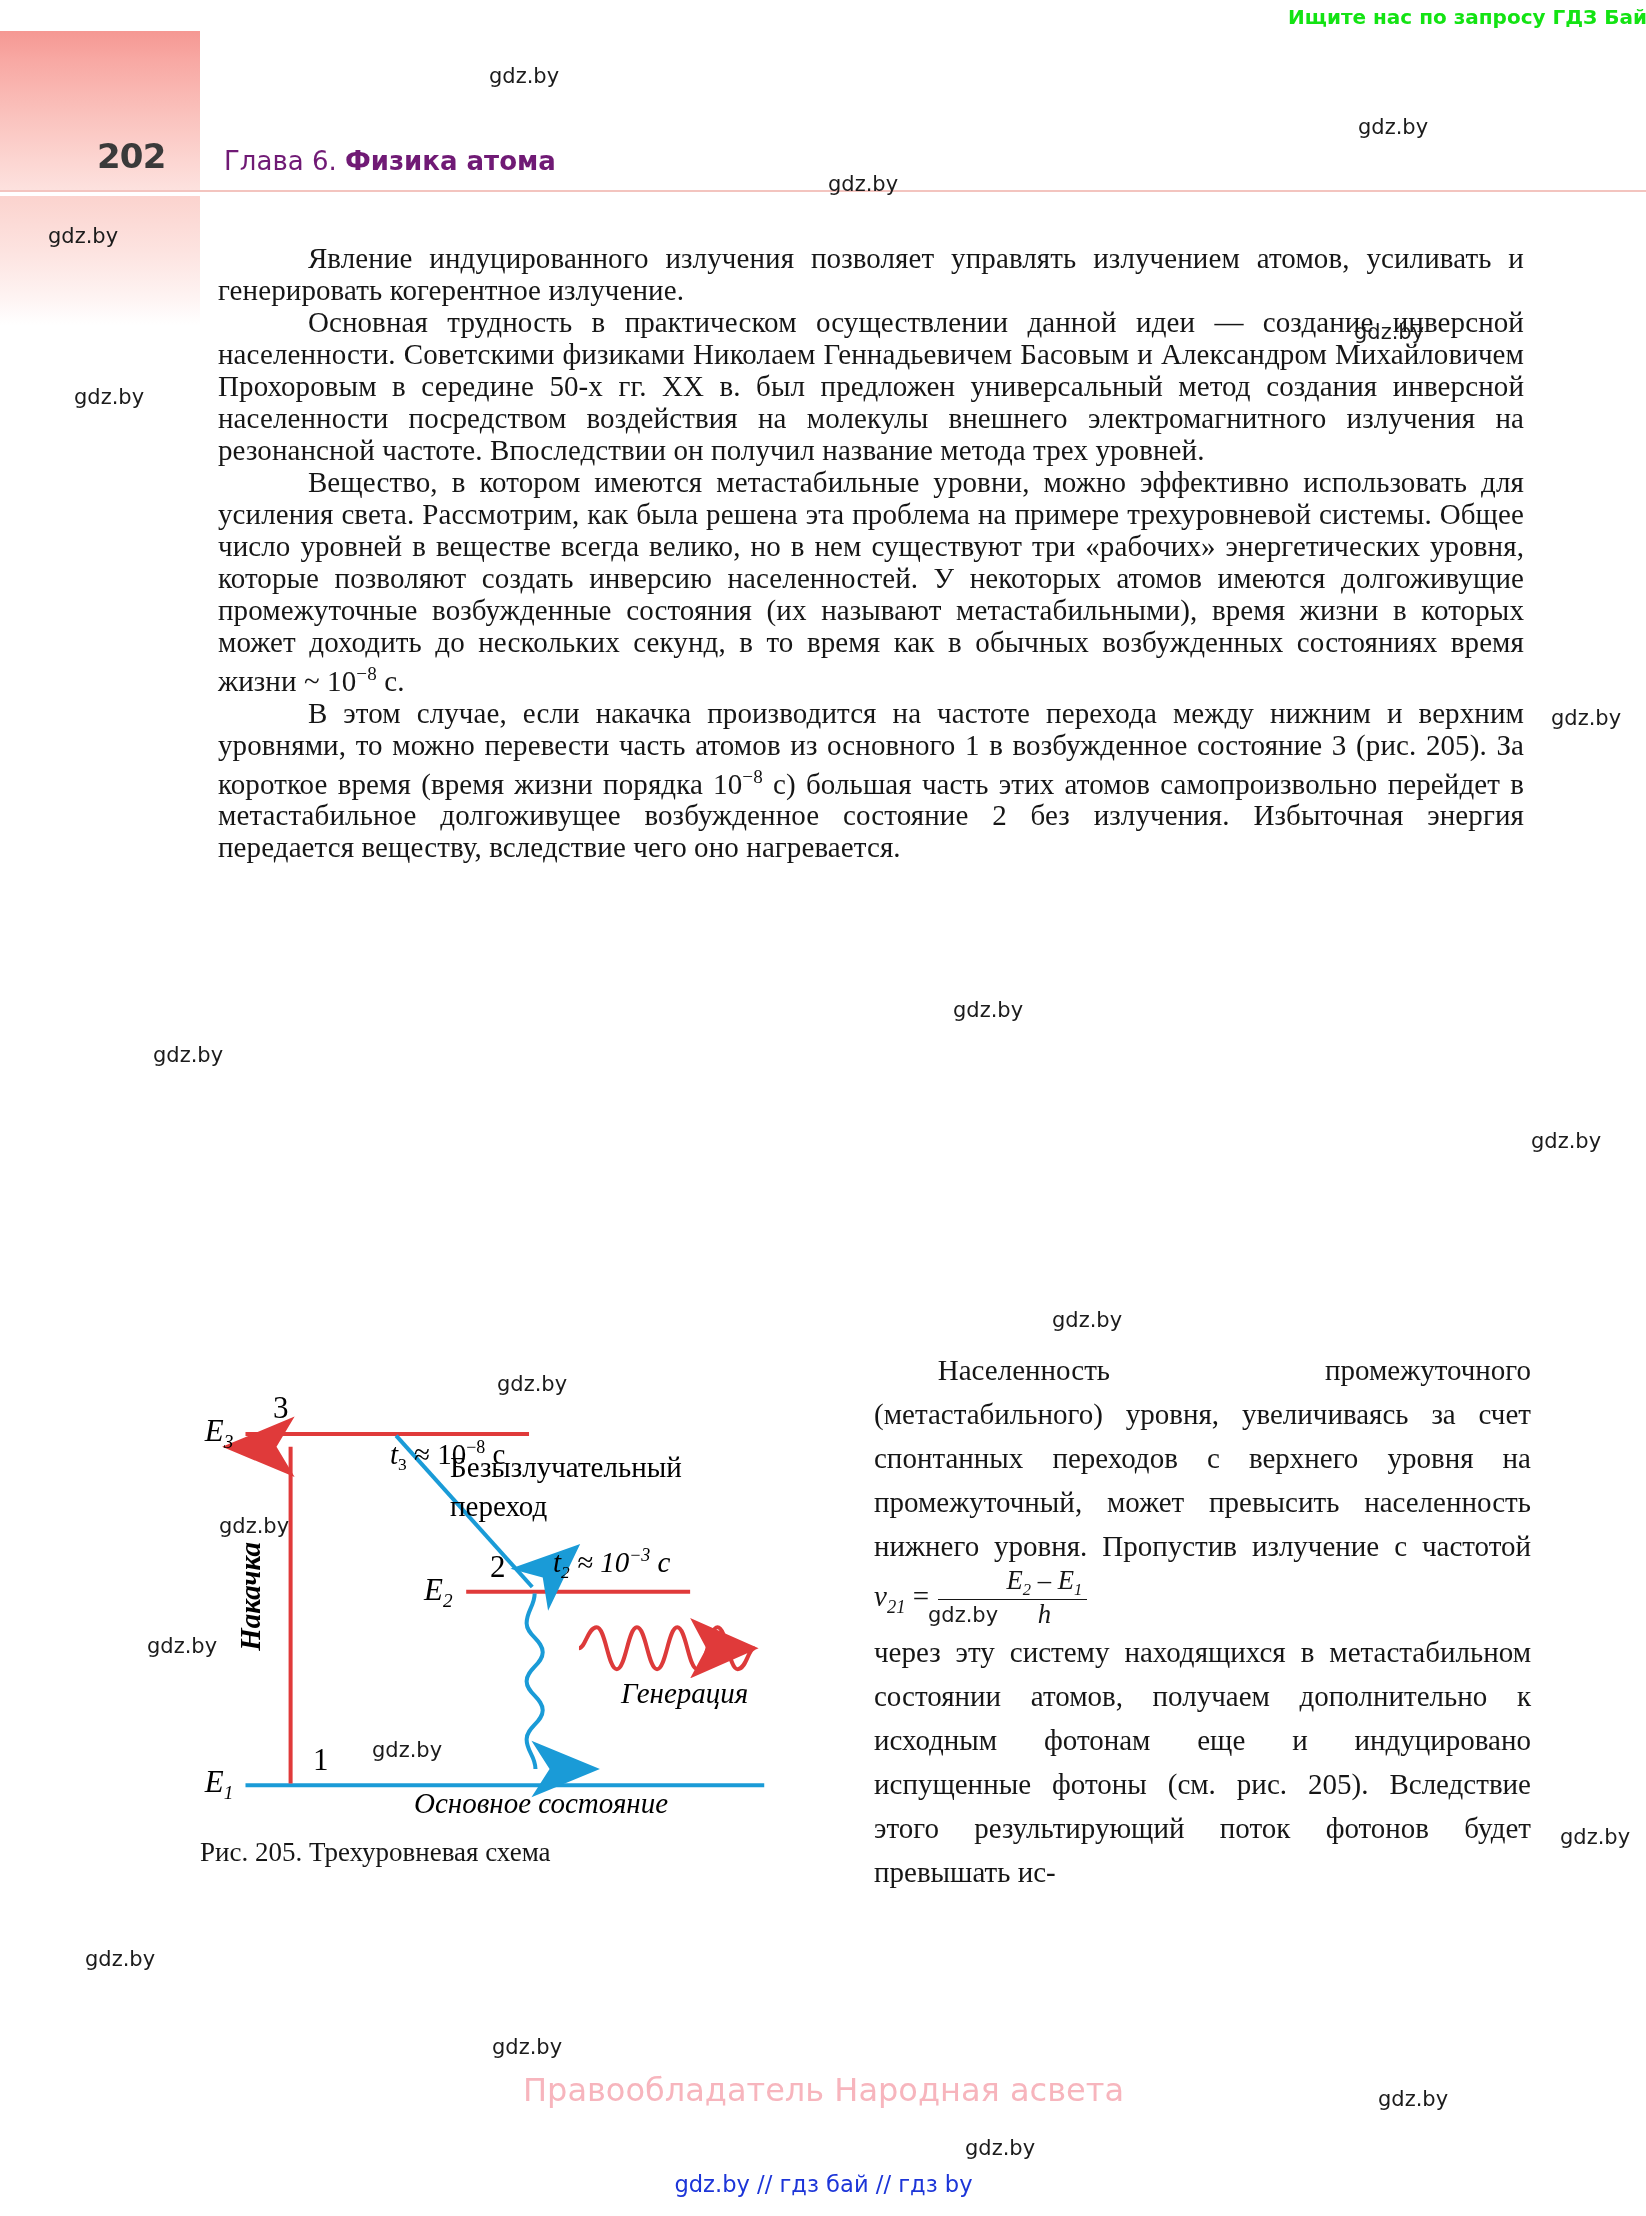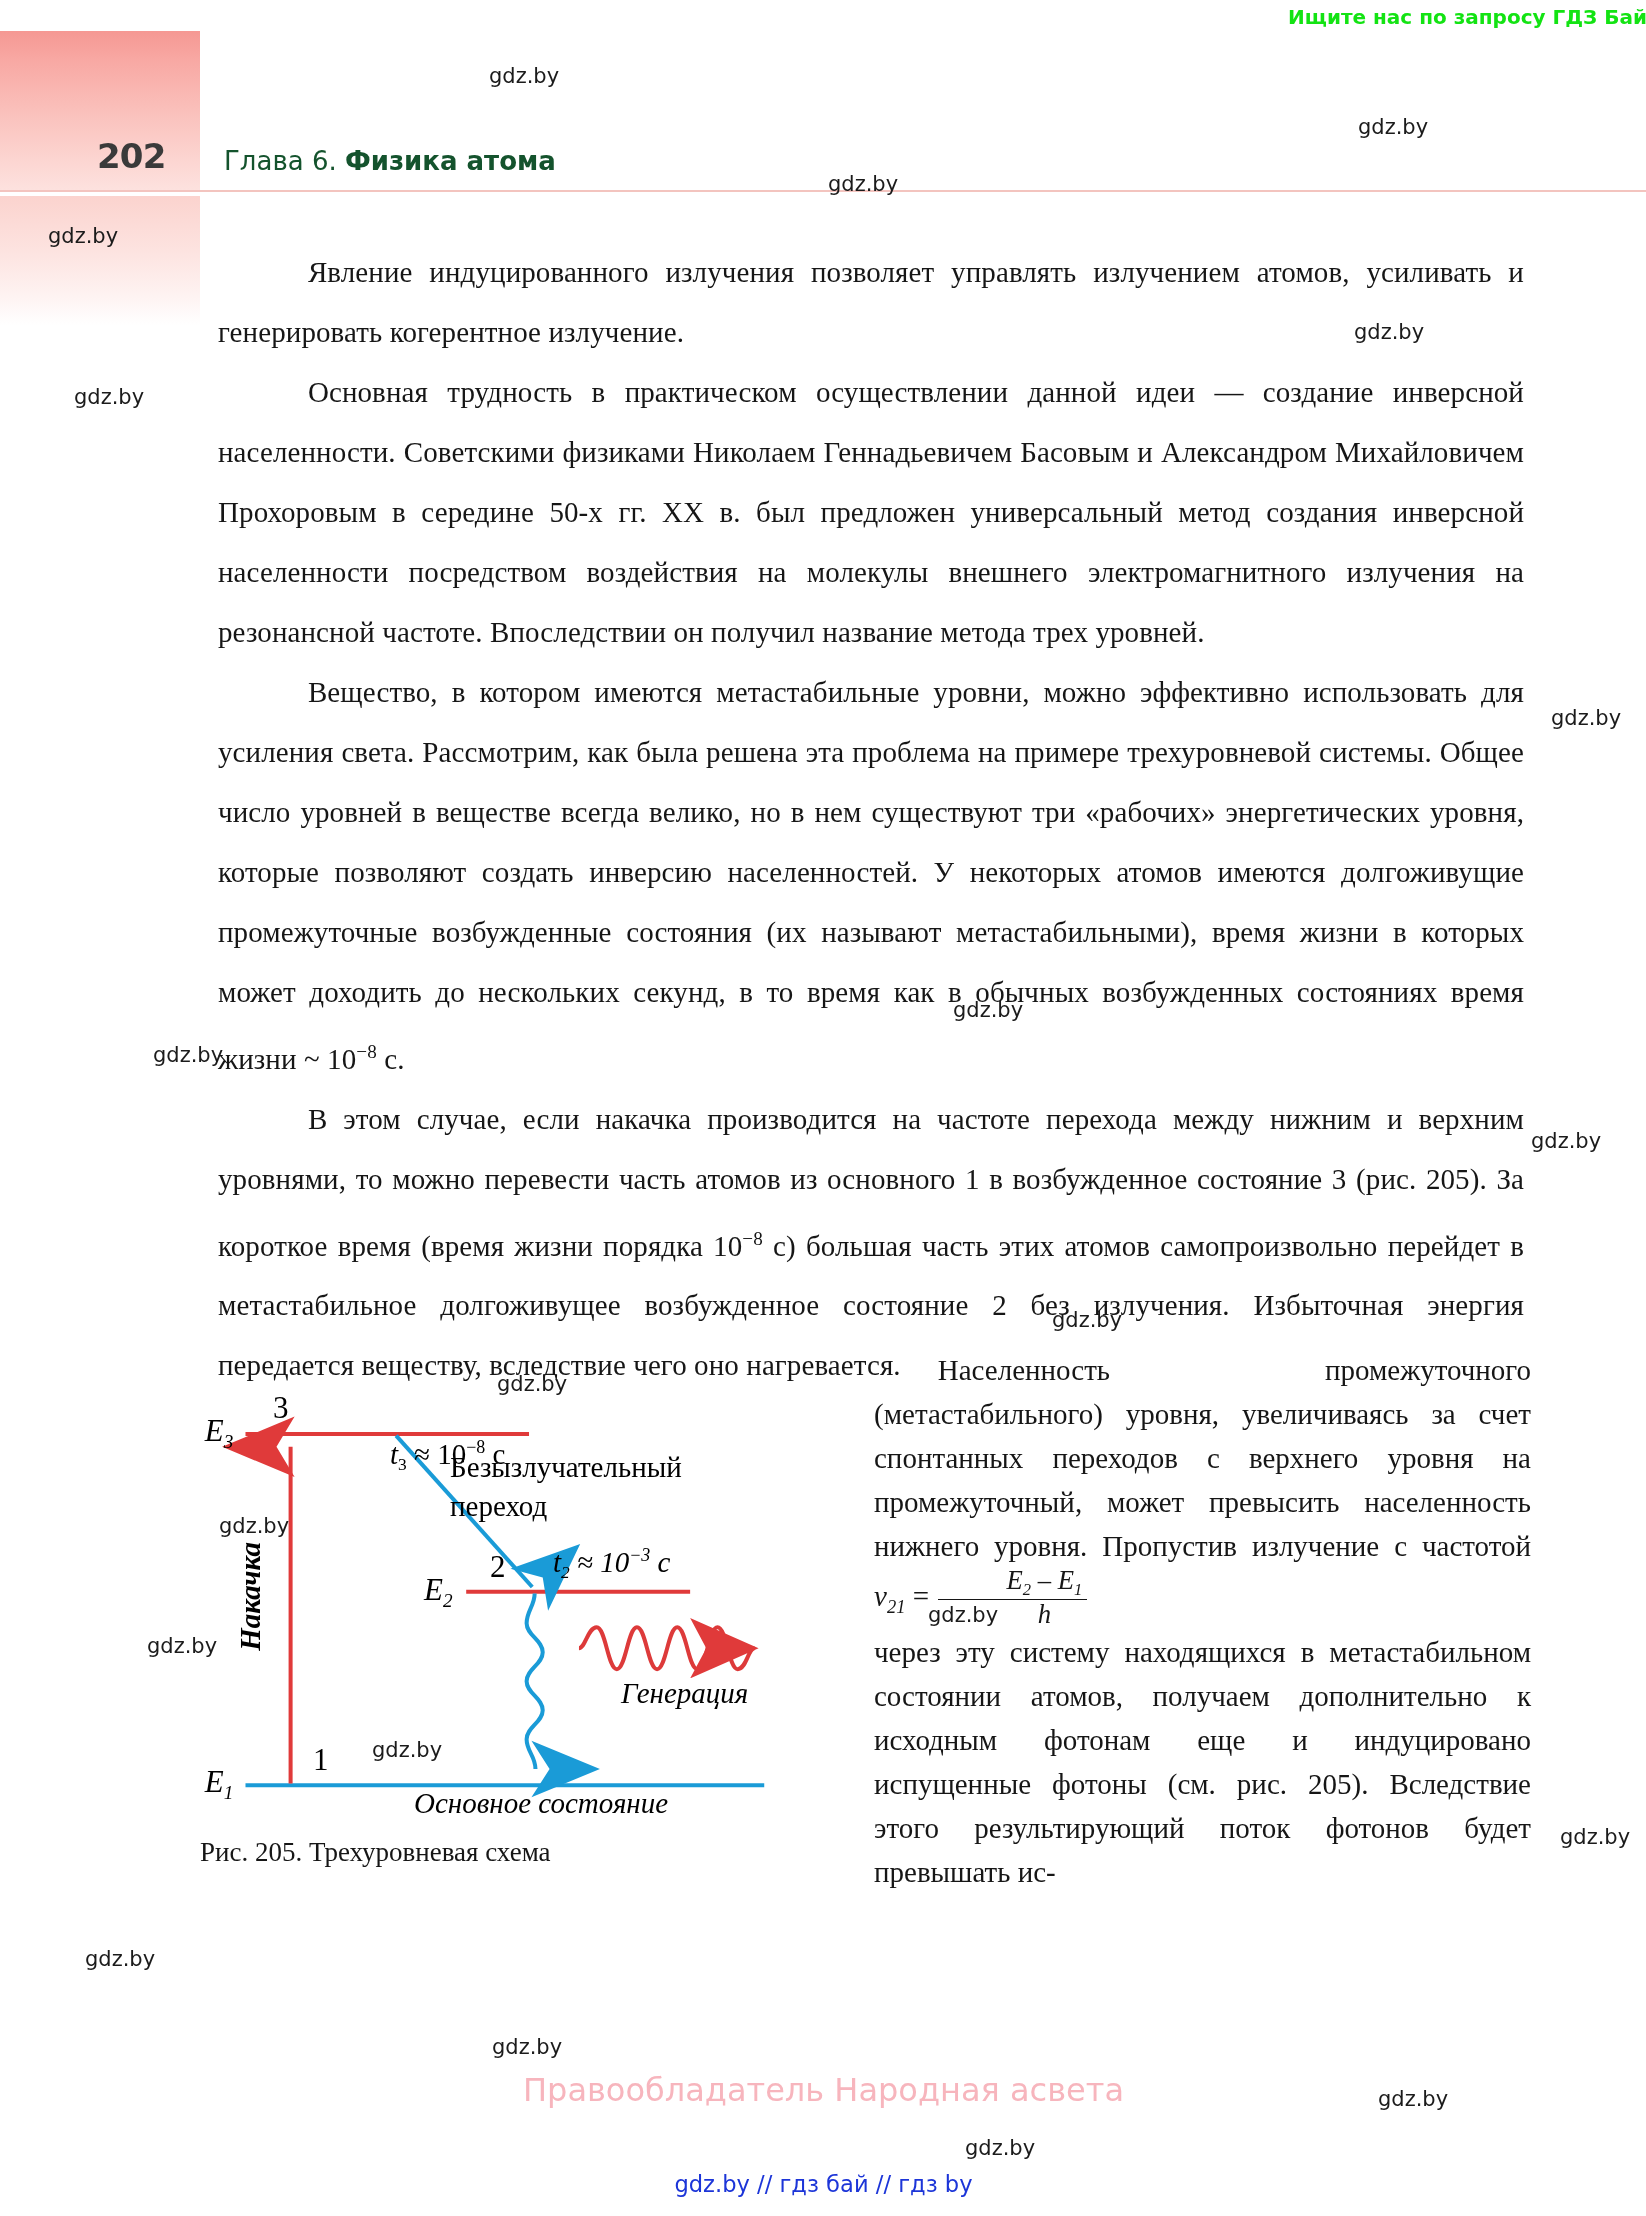--- a/index.html
+++ b/index.html
@@ -55,30 +55,30 @@
     position:absolute;left:97px;top:176px;
     transform:translateY(-100%);
     font-family:"DejaVu Sans", sans-serif;
     font-weight:bold;font-size:34px;color:#3a3a3a;
     letter-spacing:-0.8px;
   }
   .chaptitle{
     position:absolute;left:224px;top:176px;
     transform:translateY(-100%);
     font-family:"DejaVu Sans", sans-serif;
-    font-size:26px;color:#14532d;white-space:nowrap;
+    font-size:26px;color:#701a75;white-space:nowrap;
   }
   .chaptitle b{font-weight:bold;}
 
   
   .bodytext{
     position:absolute;
     left:218px;top:242px;width:1306px;
     font-size:29px;
-    line-height:60px;
+    line-height:32px;
     text-align:justify;
     color:#161616;
     letter-spacing:0.1px;
   }
   .bodytext p{margin:0;text-indent:3.1em;}
 
   sup.exp{font-size:0.66em;vertical-align:super;}
 
   
   .figcol{

